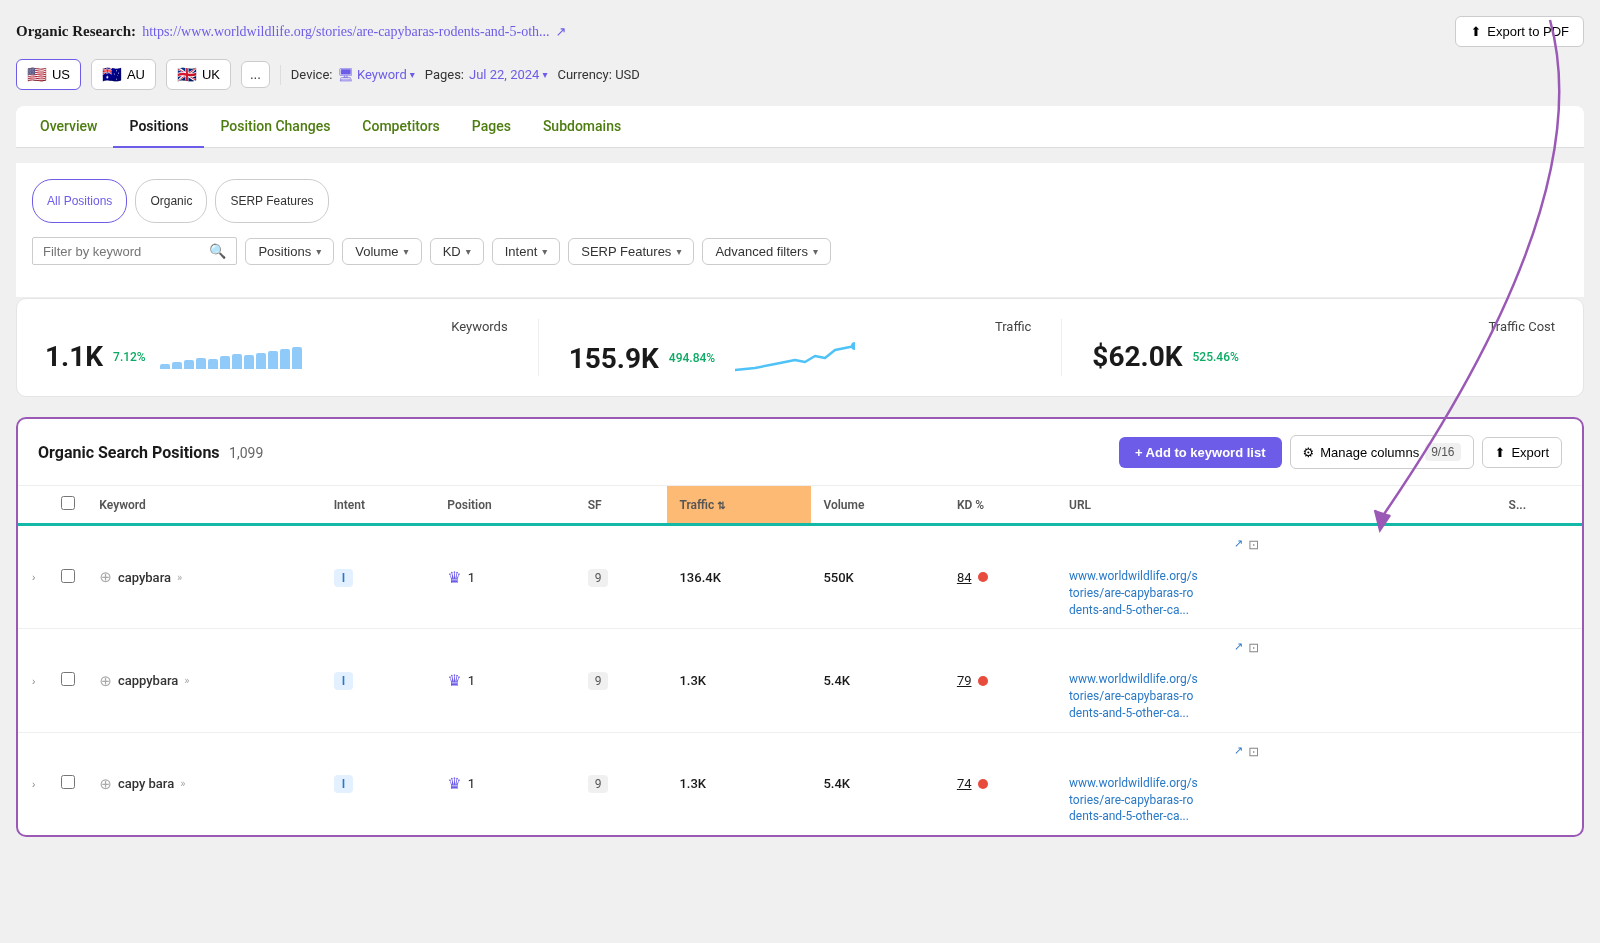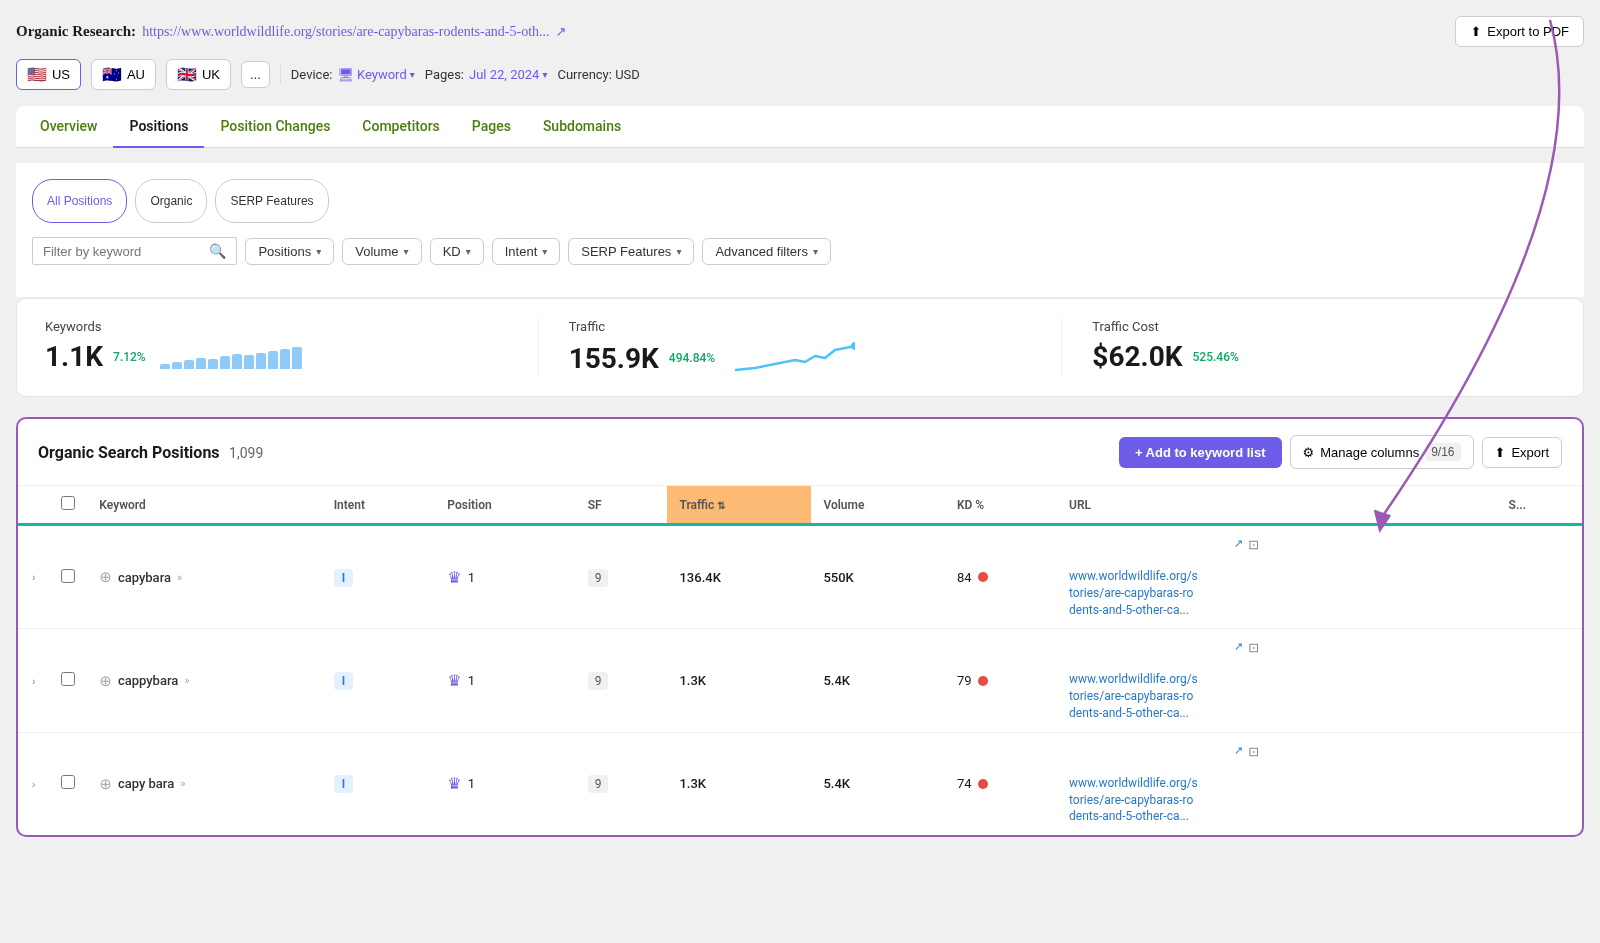--- a/index.html
+++ b/index.html
@@ -35,21 +35,21 @@
 
     
     .filter-bar { display: flex; align-items: center; gap: 8px; margin-bottom: 16px; flex-wrap: wrap; }
     .filter-input-wrap { display: flex; align-items: center; border: 1.5px solid #ccc; border-radius: 2px; background: white; padding: 5px 10px; gap: 6px; }
     .filter-input { border: none; outline: none; font-size: 13px; width: 160px; color: #666; }
     .filter-dropdown { display: flex; align-items: center; gap: 5px; border: 1.5px solid #ccc; background: white; border-radius: 6px; padding: 5px 12px; font-size: 13px; cursor: pointer; color: #333; }
     .filter-dropdown .chevron { color: #666; }
 
     
     .stats-row { display: flex; gap: 0; background: white; border-radius: 10px; padding: 20px 28px; margin-bottom: 20px; border: 1px solid #e5e5e5; }
-    .stat-card { flex: 1; padding-right: 30px; margin-right: 30px; border-right: 1px solid #eee; }
+    .stat-card { flex: 1; padding-right: 30px; margin-right: 30px; border-right: 1px solid #eee; text-align: right; }
     .stat-card:last-child { border-right: none; margin-right: 0; padding-right: 0; }
     .stat-label { font-size: 13px; color: #444; margin-bottom: 6px; }
     .stat-value-row { display: flex; align-items: center; gap: 10px; }
     .stat-value { font-size: 28px; font-weight: 700; }
     .stat-change { font-size: 12px; color: #0bab64; font-weight: 500; }
     .stat-chart { display: flex; align-items: flex-end; gap: 2px; height: 24px; margin-left: 4px; }
     .bar { width: 10px; background: #90caf9; border-radius: 2px 2px 0 0; }
 
     
     .traffic-chart { margin-left: 10px; }
@@ -79,21 +79,21 @@
     .keyword-text { color: #333; font-weight: 500; }
     .keyword-arrows { color: #aaa; font-size: 11px; }
 
     .intent-badge { background: #e3f0ff; color: #2979c8; border-radius: 4px; padding: 2px 8px; font-size: 12px; font-weight: 600; }
 
     .position-cell { display: flex; align-items: center; gap: 6px; }
     .sf-badge { background: #f0f0f0; border-radius: 4px; padding: 2px 7px; font-size: 12px; color: #555; }
 
     .traffic-cell { font-weight: 500; }
     .volume-cell { font-weight: 500; }
-    .kd-cell { display: flex; align-items: center; gap: 6px; }
+    .kd-cell { display: flex; align-items: center; gap: 6px; text-decoration: underline; }
     .kd-dot { width: 10px; height: 10px; border-radius: 50%; background: #e74c3c; flex-shrink: 0; }
 
     .url-cell { color: #2979c8; font-size: 12px; display: flex; align-items: flex-start; gap: 5px; }
     .url-text { line-height: 1.4; max-width: 160px; margin-top: 32px; }
     .url-icon { color: #2979c8; font-size: 11px; cursor: pointer; flex-shrink: 0; margin-top: 1px; }
     .screenshot-icon { color: #888; font-size: 13px; cursor: pointer; flex-shrink: 0; margin-top: 1px; }
 
     
     .arrow-annotation { position: absolute; top: 0; right: 0; pointer-events: none; }
 

